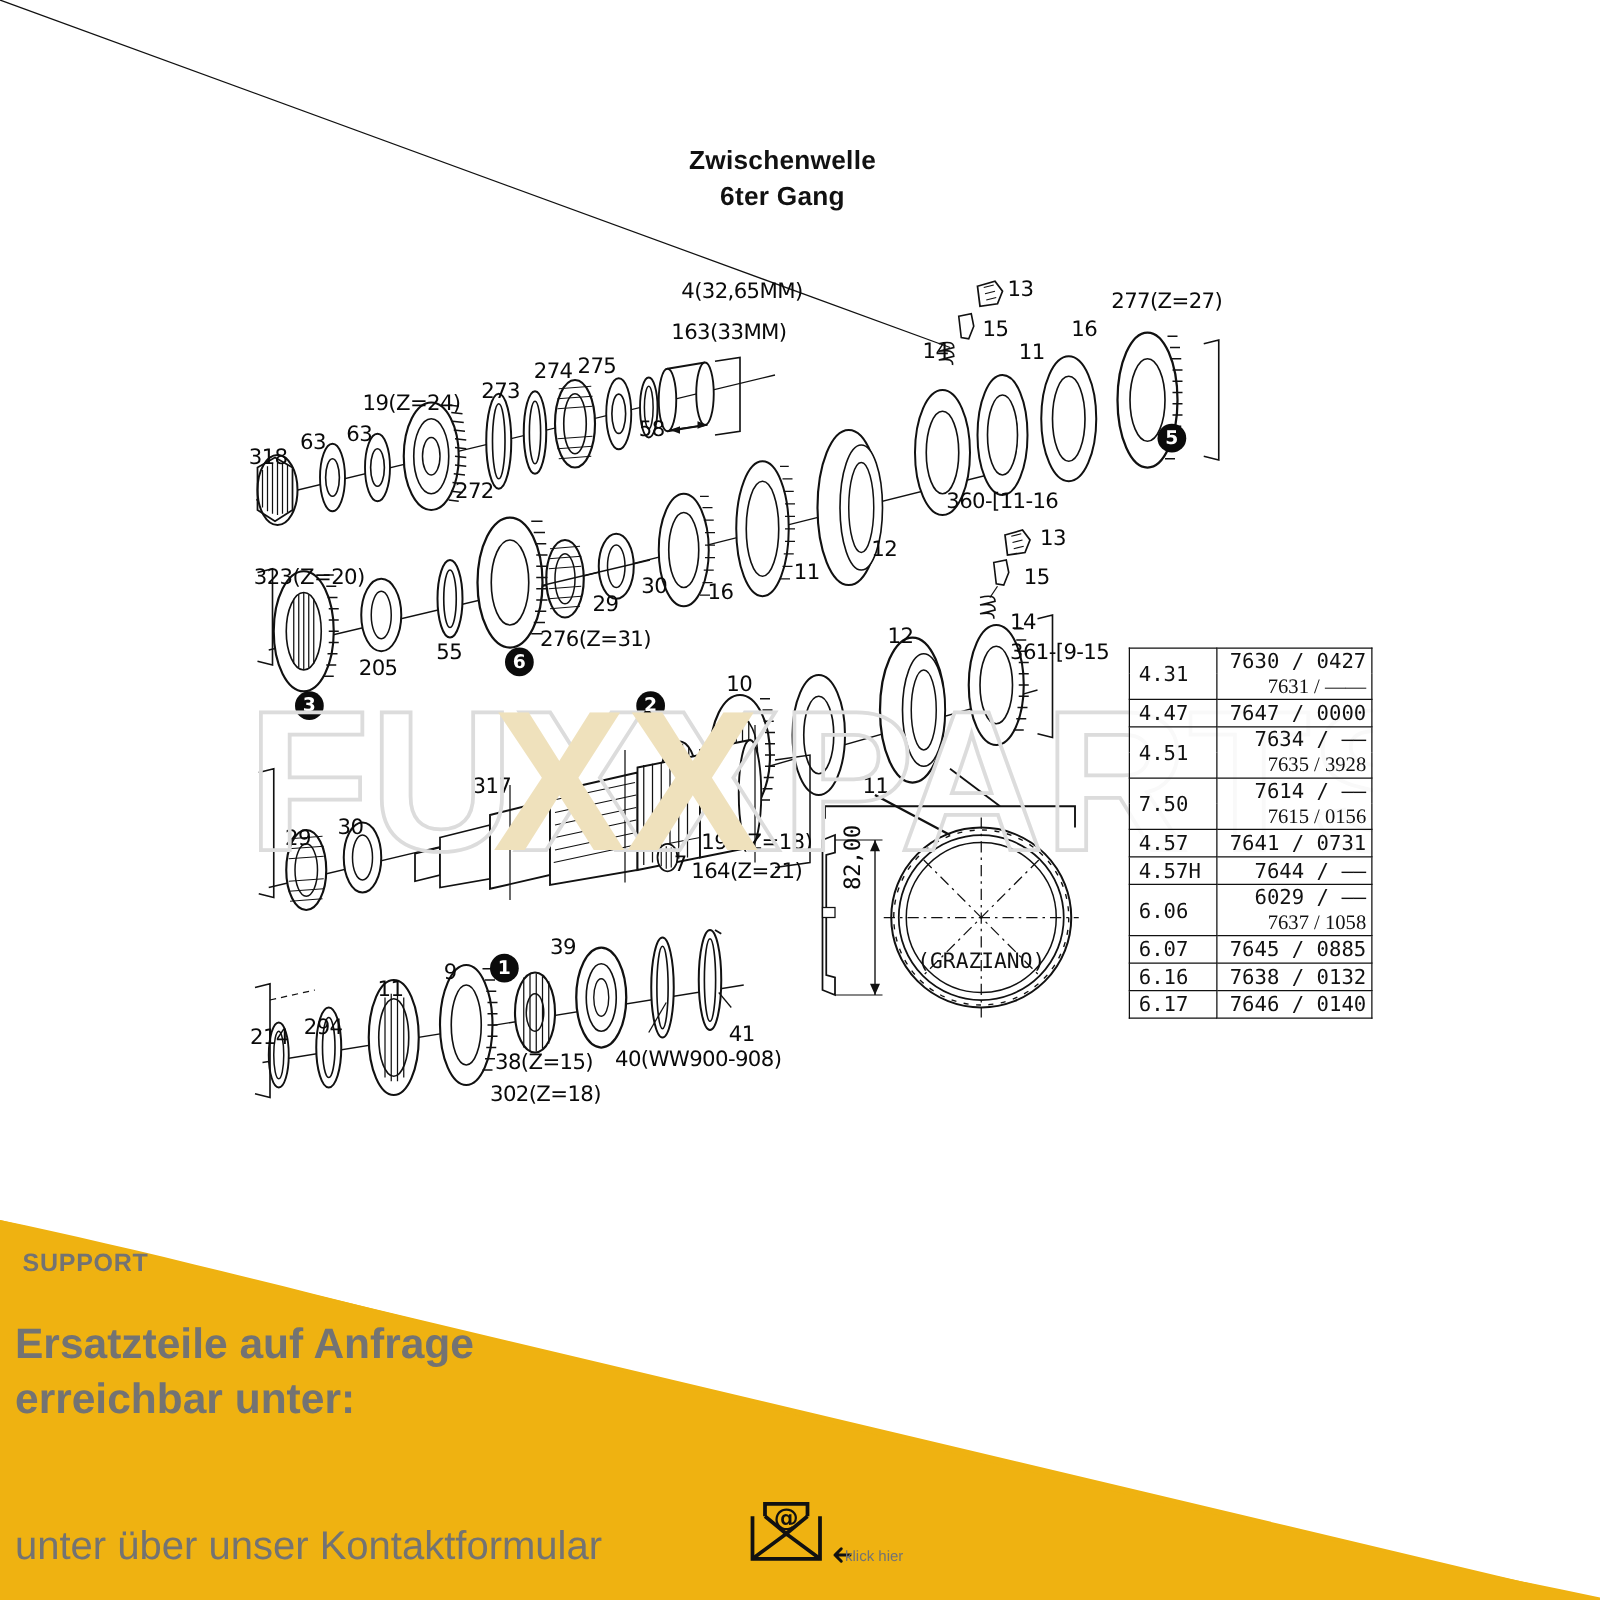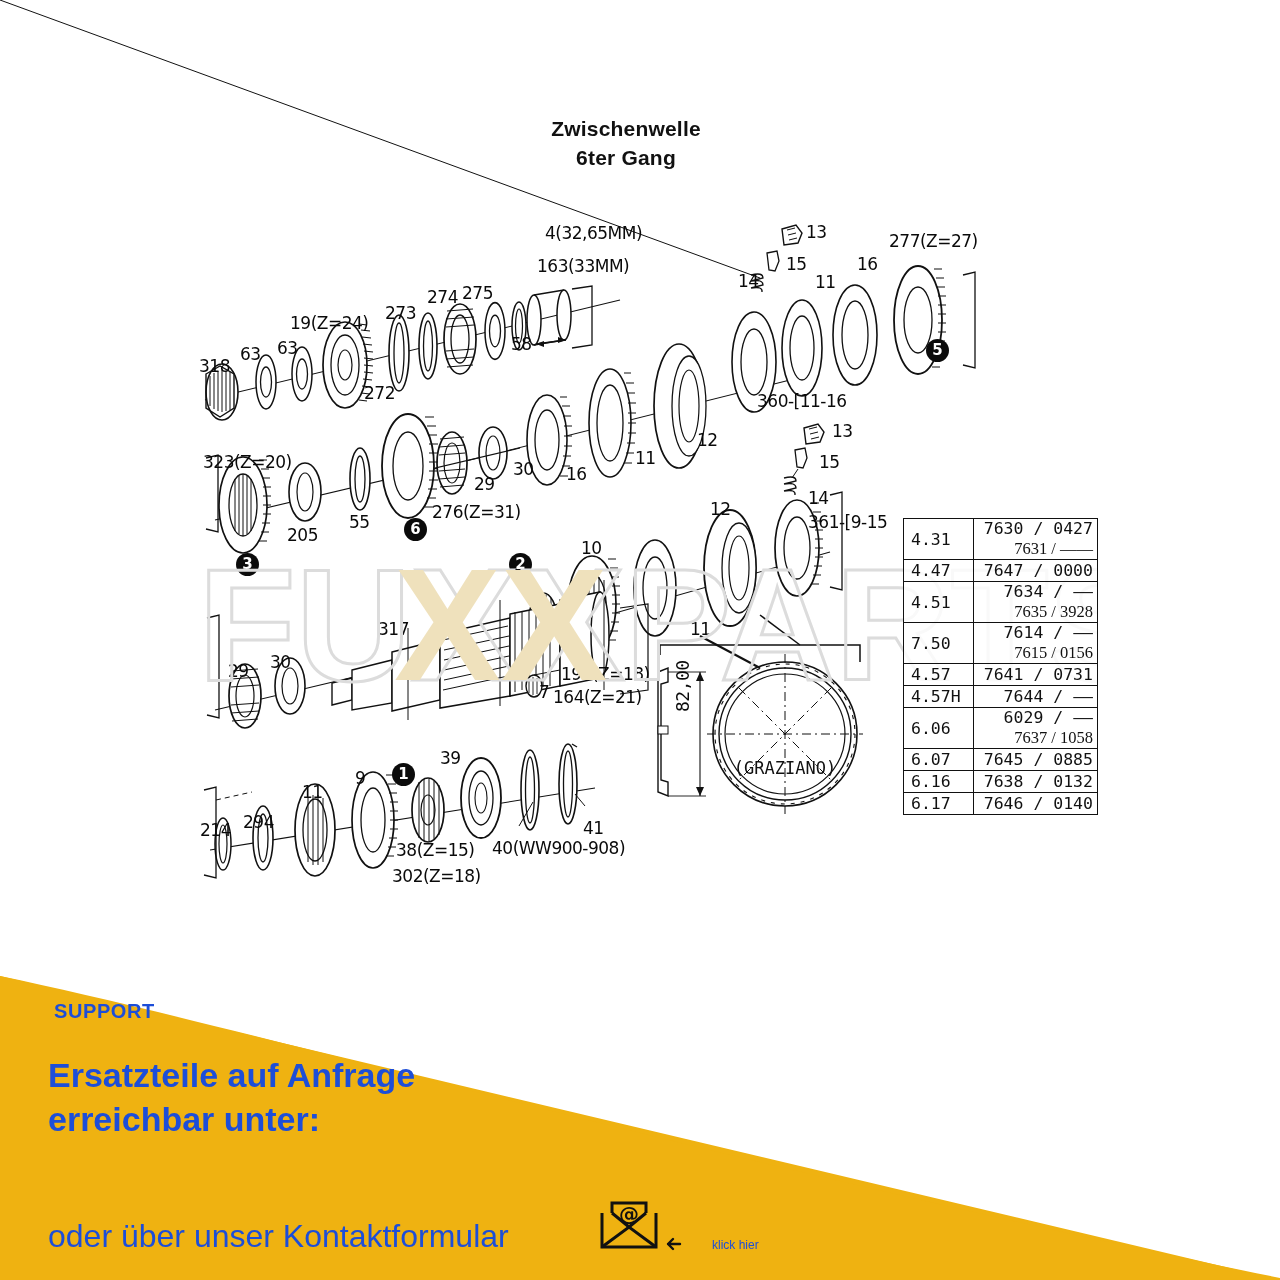--- a/index.html
+++ b/index.html
@@ -41,21 +41,21 @@
   #ratio-table td.halfb{height:20px;line-height:20px;border-top:none;font-family:Liberation Serif, serif;}
   .vmid{vertical-align:middle;}
 
   
   #watermark{position:absolute;left:198px;top:548px;width:900px;height:170px;
       pointer-events:none;}
 
   
   #banner{position:absolute;left:0;top:880px;width:1280px;height:400px;overflow:hidden;}
   #banner .wedge{position:absolute;left:0;top:0;width:1280px;height:400px;}
-  .bn-text{position:absolute;color:#1d4ed8;margin-left:36px;}
+  .bn-text{position:absolute;color:#737373;}
   #bn-support{left:18px;top:1000px;font-size:20px;font-weight:700;letter-spacing:.6px;}
   #bn-l1{left:12px;top:1056px;font-size:34px;font-weight:700;}
   #bn-l2{left:12px;top:1100px;font-size:34px;font-weight:700;}
   #bn-mail{left:12px;top:1150px;font-size:27px;font-weight:400;}
   #bn-l4{left:12px;top:1218px;font-size:32px;font-weight:400;}
   #bn-klick{left:676px;top:1238px;font-size:12px;font-weight:400;}
   #env-icon{position:absolute;left:598px;top:1199px;width:62px;height:52px;}
   #arrow-icon{position:absolute;left:664px;top:1235px;width:18px;height:18px;}
 </style>
 </head>
@@ -601,21 +601,21 @@
   <div id="banner">
     <svg class="wedge" viewBox="0 0 1280 400" preserveAspectRatio="none">
       <path d="M0,96 L1280,400 L1280,400 L0,400 Z" fill="#EFB211"></path>
       <path d="M0,96 C260,150 700,280 1280,398 L1280,400 L0,400 Z" fill="#EFB211"></path>
     </svg>
   </div>
 
   <div class="bn-text" id="bn-support">SUPPORT</div>
   <div class="bn-text" id="bn-l1">Ersatzteile auf Anfrage</div>
   <div class="bn-text" id="bn-l2">erreichbar unter:</div>
-  <div class="bn-text" id="bn-l4">oder über unser Kontaktformular</div>
+  <div class="bn-text" id="bn-l4">unter über unser Kontaktformular</div>
 
   <svg id="env-icon" viewBox="0 0 62 52">
     <path d="M4,14 L4,48 L58,48 L58,14" fill="none" stroke="#111" stroke-width="3"></path>
     <path d="M4,48 L31,28 L58,48" fill="none" stroke="#111" stroke-width="3"></path>
     <path d="M14,14 L14,4 L48,4 L48,14" fill="none" stroke="#111" stroke-width="3"></path>
     <path d="M14,14 L31,28 L48,14" fill="none" stroke="#111" stroke-width="3"></path>
     <text x="31" y="22" text-anchor="middle" font-family="DejaVu Sans, sans-serif" font-size="20" font-weight="700" fill="#111">@</text>
   </svg>
 
   <svg id="arrow-icon" viewBox="0 0 18 18">

